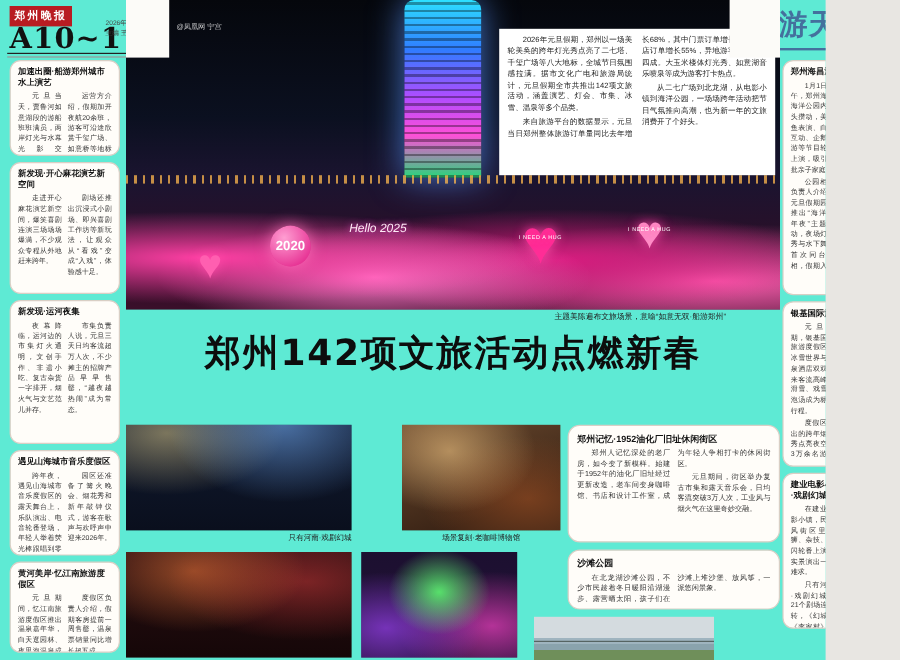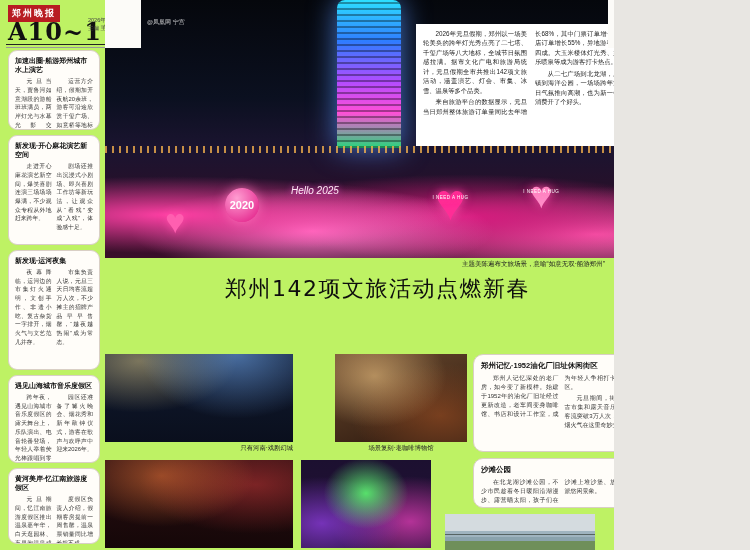--- a/index.html
+++ b/index.html
@@ -1,16 +1,16 @@
 <!DOCTYPE html>
 <html><head>
 <meta charset="utf-8">
 <style>
   html,body{margin:0;padding:0;background:#e8e6e2;}
-  .page{position:relative;width:614px;height:550px;background:#bef264;overflow:hidden;
+  .page{position:relative;width:688px;height:550px;background:#5eead4;overflow:hidden;
         font-family:"Liberation Sans",sans-serif;color:#222;}
   
   .masthead{position:absolute;left:8px;top:5px;width:132px;height:40px;}
   .logo{position:absolute;left:0;top:0;background:#b81c22;color:#fff;font-size:9px;
         font-weight:bold;padding:2px 4px;letter-spacing:2px;}
   .pageno{position:absolute;left:0;top:12px;font-family:"DejaVu Serif",serif;
           font-size:24px;font-weight:bold;color:#111;letter-spacing:1px;}
   .mast-meta{position:absolute;left:88px;top:16px;width:160px;font-size:5.5px;color:#444;line-height:1.5;}
   .rule1{position:absolute;left:6px;top:44px;width:136px;border-top:1.5px solid #222;}
   .rule2{position:absolute;left:6px;top:47px;width:136px;border-top:0.5px solid #999;}
@@ -49,21 +49,21 @@
   .hello{position:absolute;left:186px;bottom:62px;color:#ffe9f5;font-size:10px;font-style:italic;
          text-shadow:0 0 6px #ff4fd8;}
   .watermark{position:absolute;left:42px;top:18px;color:rgba(255,255,255,.75);font-size:6px;}
   .intro-panel{position:absolute;right:4px;top:24px;width:230px;height:122px;background:#fff;
          padding:5px 7px;box-sizing:border-box;column-count:2;column-gap:8px;}
   .intro-panel p{margin:0 0 2px 0;font-size:6.3px;line-height:1.5;text-align:justify;text-indent:2em;color:#222;}
   .lead-cap{position:absolute;left:105px;top:260px;width:540px;font-size:6.5px;color:#222;text-align:right;padding-right:40px;box-sizing:border-box;}
   
   .headline{position:absolute;left:105px;top:274px;width:545px;text-align:center;}
   .kicker{font-size:11.5px;color:#3a3a3a;letter-spacing:2px;margin-bottom:4px;}
-  .title{font-size:22px;font-weight:400;color:#0d0d0d;letter-spacing:1.5px;font-family:"DejaVu Sans",sans-serif;}
+  .title{font-size:30px;font-weight:700;color:#0d0d0d;letter-spacing:1.5px;font-family:"DejaVu Sans",sans-serif;}
   
   .mid{position:absolute;left:105px;top:354px;width:545px;height:212px;}
   .ph{position:absolute;overflow:hidden;}
   .cap{position:absolute;font-size:6.3px;color:#222;}
   .ph1{left:0;top:0;width:188px;height:88px;
        background:radial-gradient(ellipse at 70% 0%,rgba(120,180,255,.55),transparent 52%),
                   radial-gradient(ellipse at 18% 8%,rgba(255,230,150,.45),transparent 45%),
                   linear-gradient(#101a30,#0a0f1d);}
   .ph2{left:0;top:106px;width:188px;height:88px;
        background:radial-gradient(ellipse at 30% 18%,rgba(255,130,60,.5),transparent 50%),

